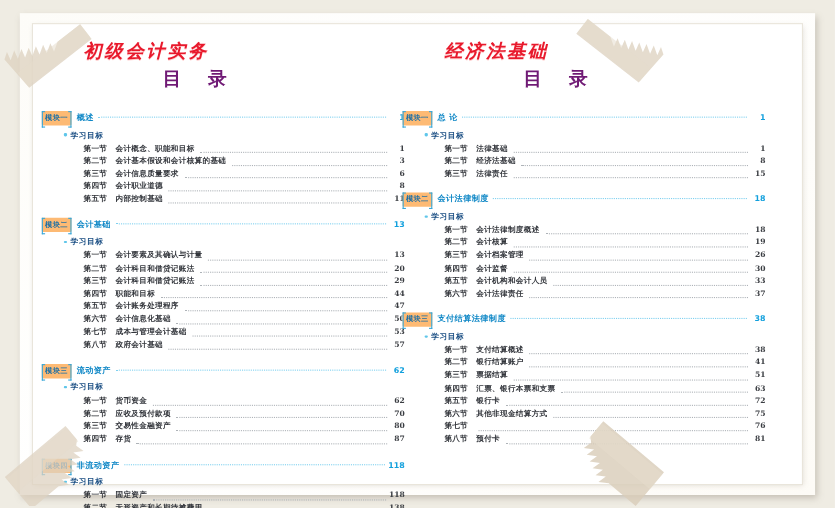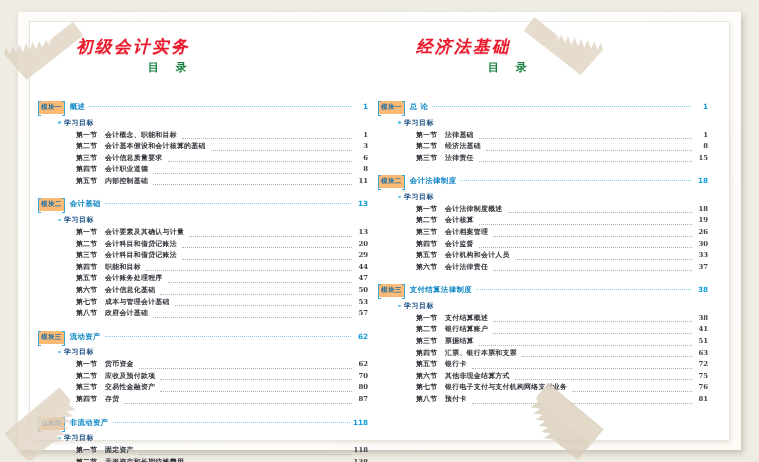--- a/index.html
+++ b/index.html
@@ -24,36 +24,36 @@
   }
 
   
   .tape{position:absolute;pointer-events:none;}
   .tape svg{display:block;}
 
   
   .cols{position:absolute;left:0;top:0;width:699px;height:418px;}
   .col{position:absolute;top:0;width:330px;height:418px;}
   .col-left{left:8px;}
-  .col-right{left:348px;}
+  .col-right{left:336px;}
 
   .booktitle{
     position:absolute;top:14px;left:38px;
     color:#e8192c;
     font-family:"DejaVu Serif","Liberation Serif",serif;
     font-weight:bold;font-style:italic;
     font-size:16.5px;letter-spacing:2.5px;
     white-space:nowrap;
     text-shadow:0 1px 0 rgba(255,160,160,.55);
   }
   .toctitle{
     position:absolute;top:38px;left:110px;
-    color:#15803d;
-    font-family:Liberation Serif, serif;
-    font-weight:bold;font-size:11px;letter-spacing:7px;
+    color:#701a75;
+    font-family:Liberation Mono, monospace;
+    font-weight:bold;font-size:17px;letter-spacing:7px;
     white-space:nowrap;
   }
 
   .toc{position:absolute;top:68px;left:0;width:330px;}
 
   
   .module{margin-top:11px;}
   .mod-head{
     display:flex;align-items:baseline;
     font-size:7.2px;line-height:11px;white-space:nowrap;
@@ -431,21 +431,20 @@
                   <span class="sec-page">72</span>
                 </div>
                 <div class="sec">
                   <span class="sec-no">第六节</span>
                   <span class="sec-name">其他非现金结算方式</span>
                   <span class="sec-dots"></span>
                   <span class="sec-page">75</span>
                 </div>
                 <div class="sec">
                   <span class="sec-no">第七节</span>
-                  <span class="sec-name">银行电子支付与支付机构网络支付业务</span>
                   <span class="sec-dots"></span>
                   <span class="sec-page">76</span>
                 </div>
                 <div class="sec">
                   <span class="sec-no">第八节</span>
                   <span class="sec-name">预付卡</span>
                   <span class="sec-dots"></span>
                   <span class="sec-page">81</span>
                 </div>
               </div>

